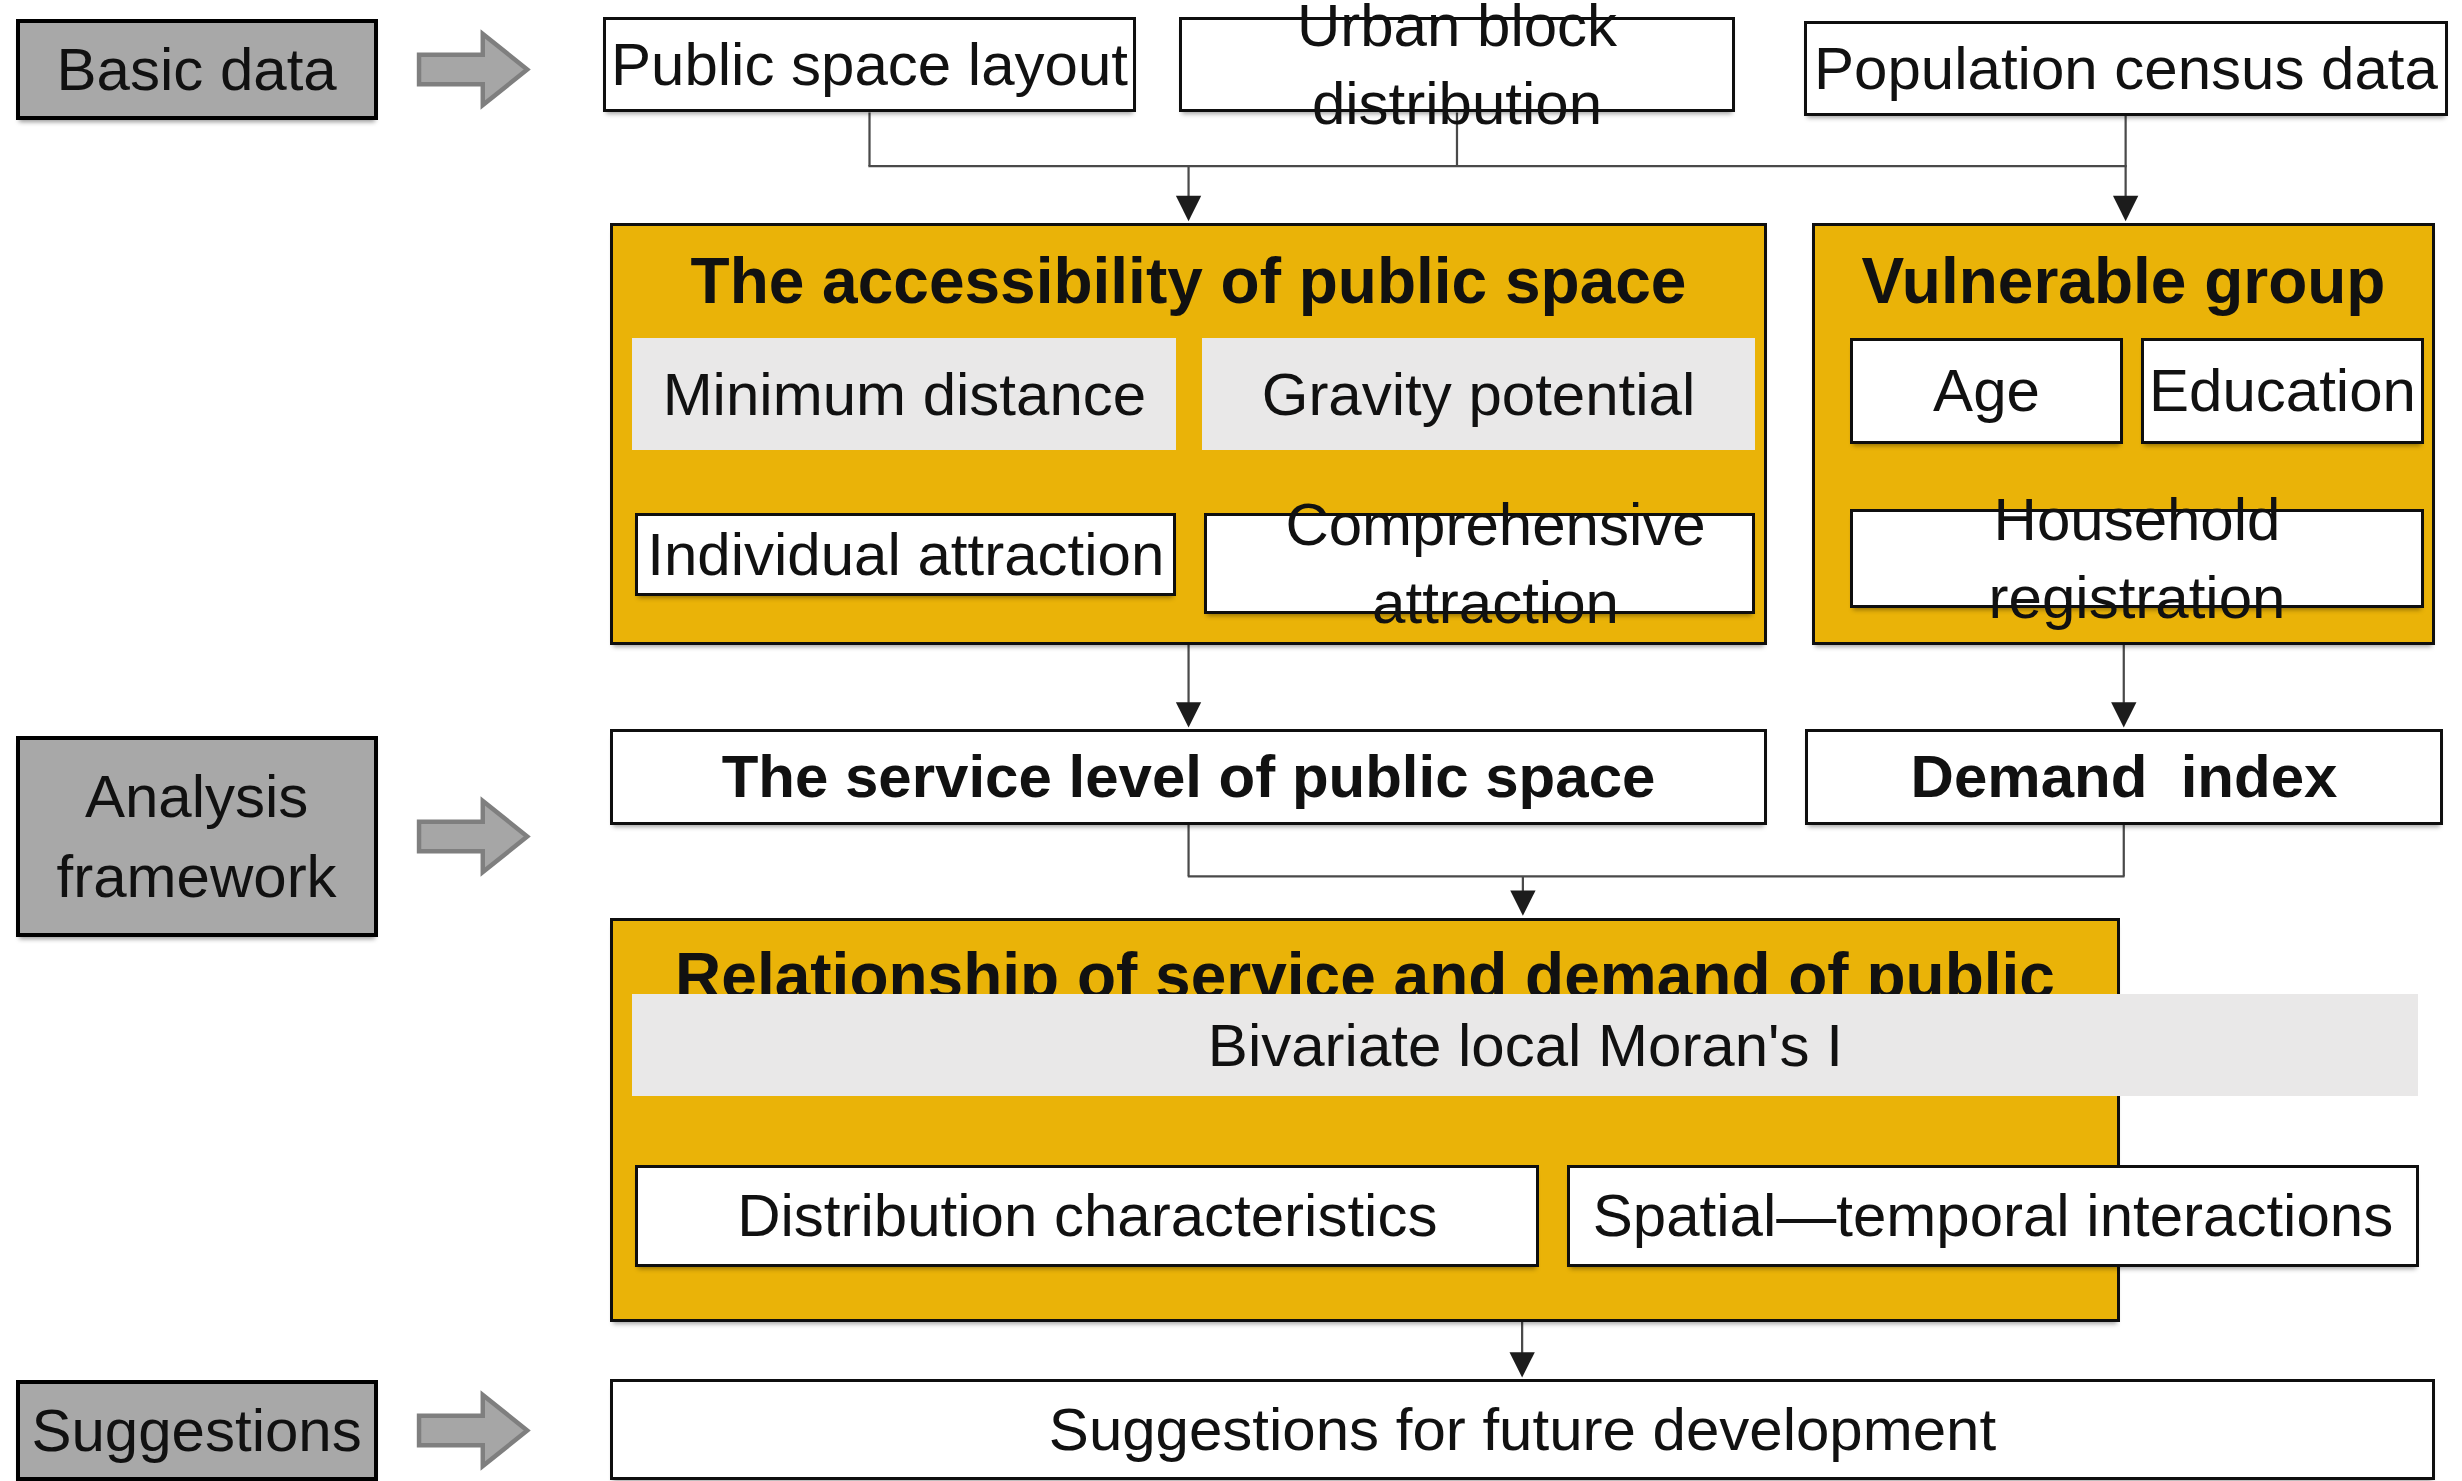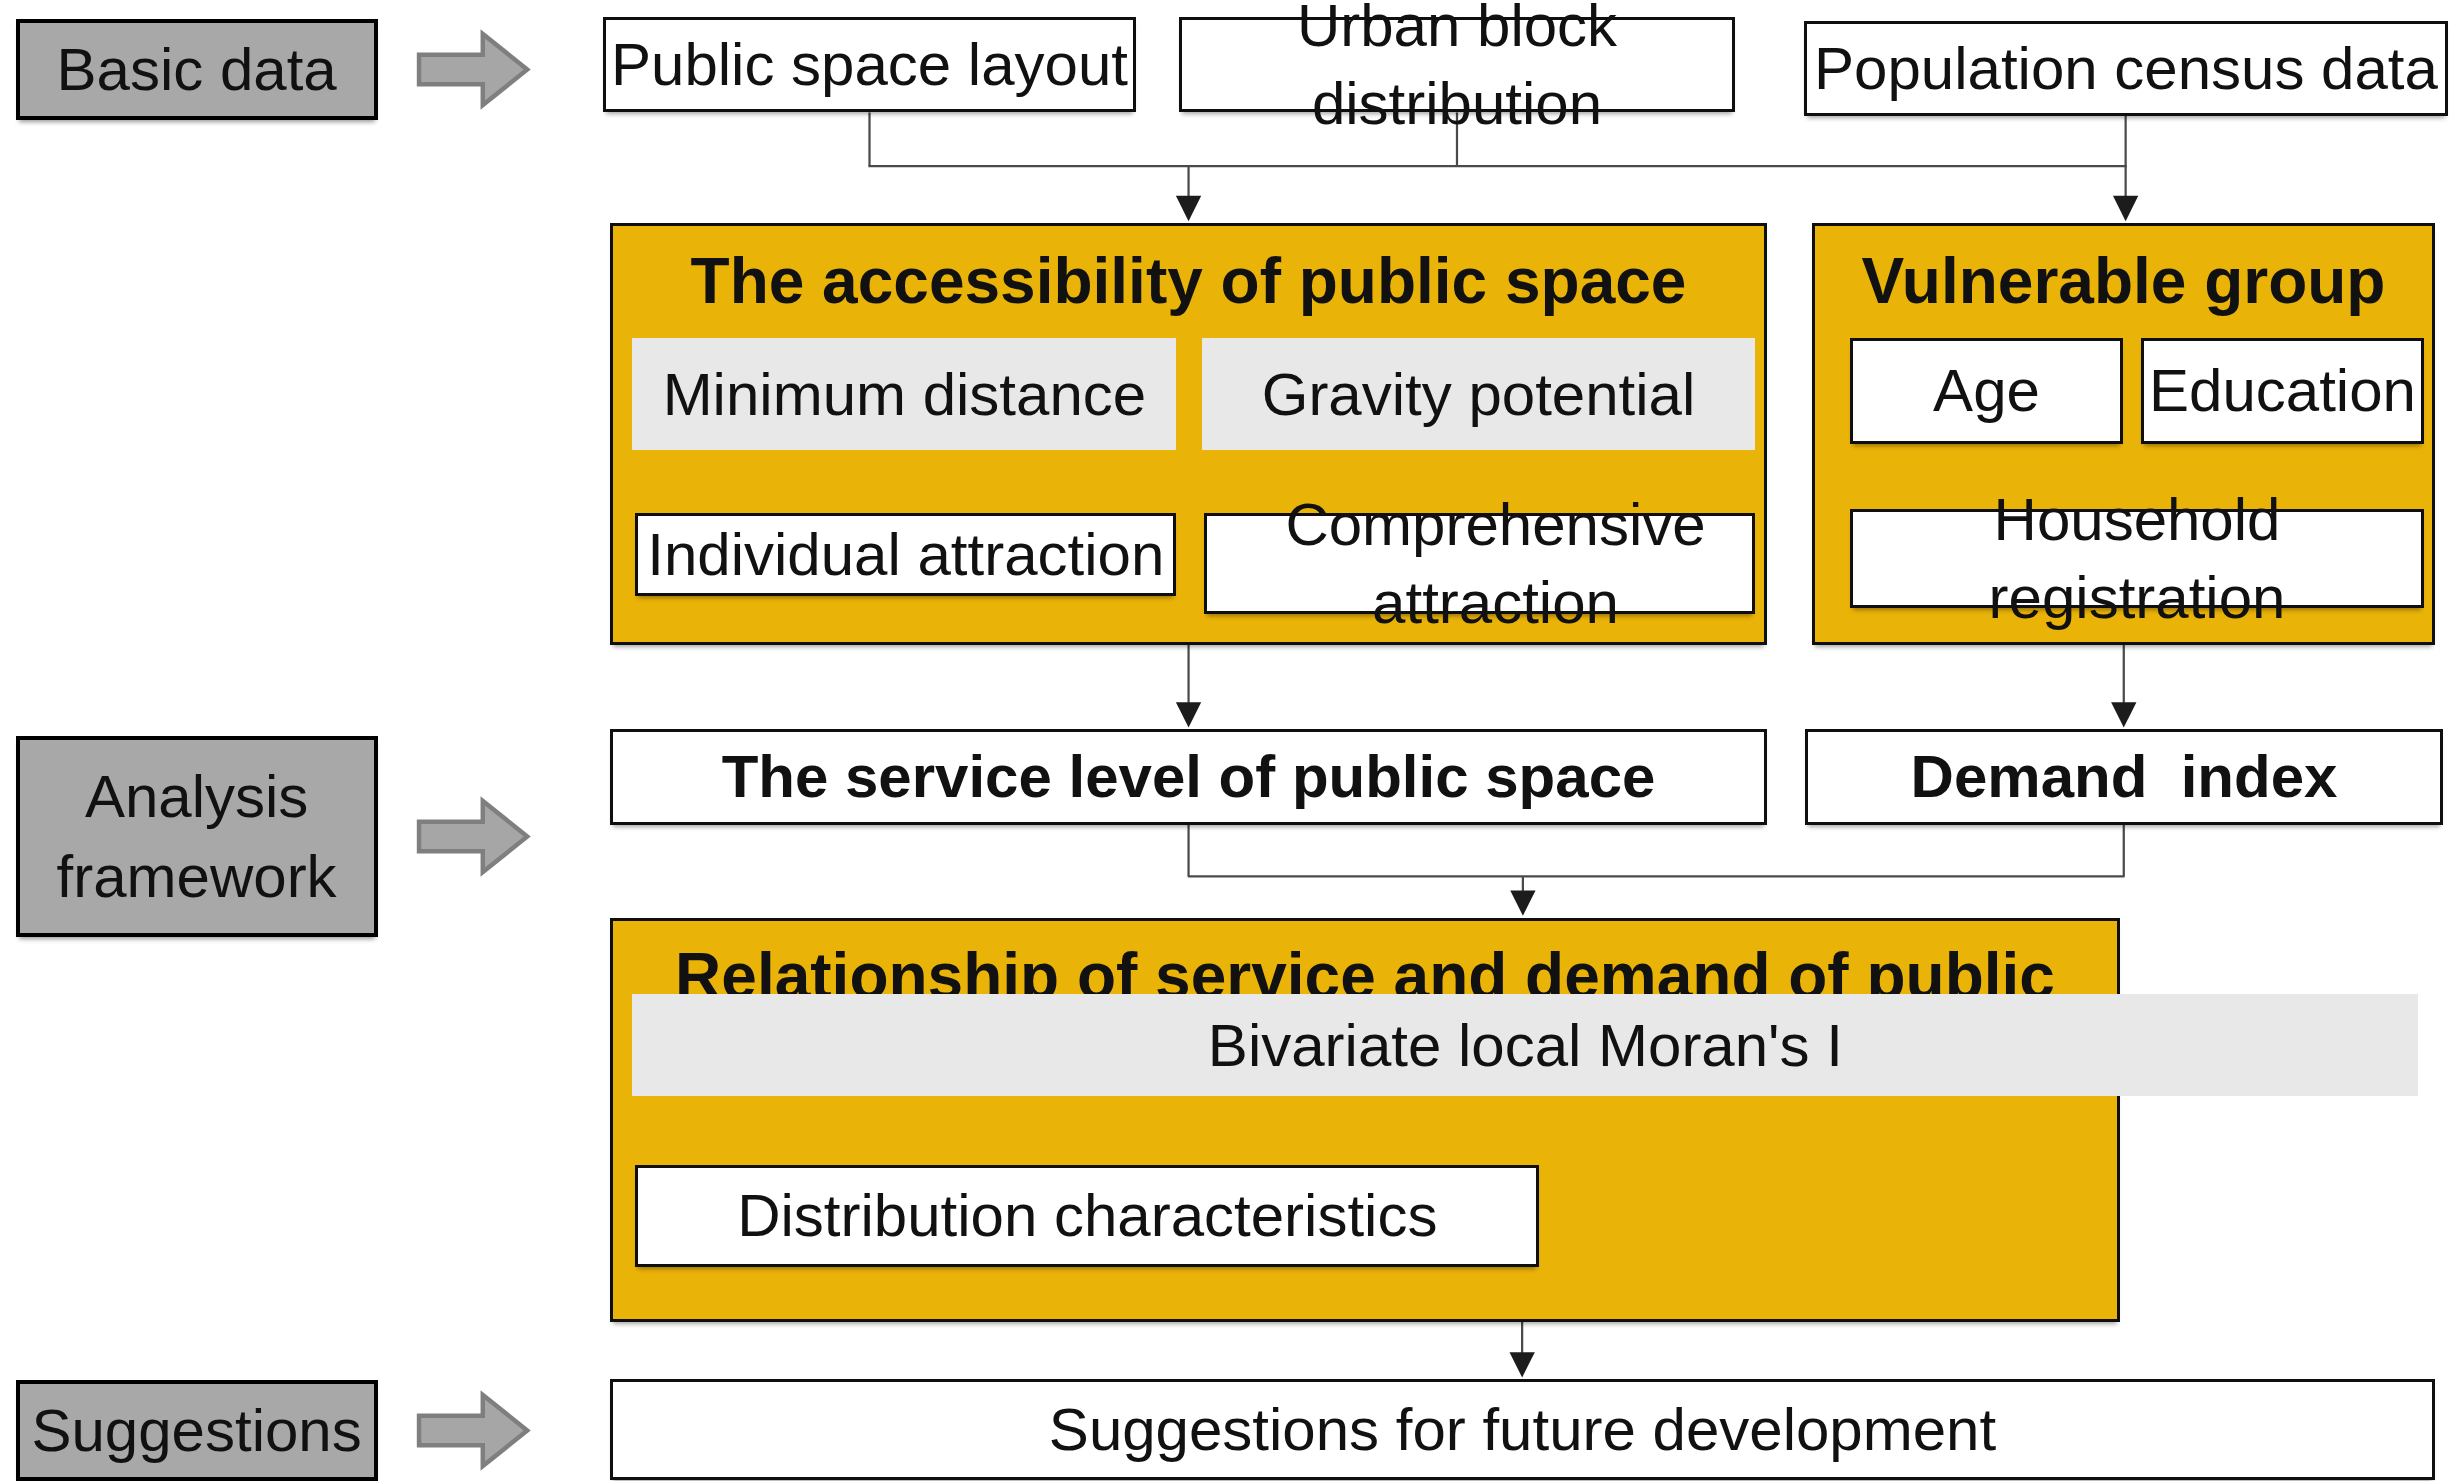--- a/index.html
+++ b/index.html
@@ -105,18 +105,19 @@
     <div class="box" style="left:35px;top:283px;width:574px;height:99px;">Household registration</div>
   </div>
 
   <div class="box bold" style="left:610px;top:729px;width:1157px;height:96px;">The service level of public space</div>
   <div class="box bold" style="left:1805px;top:729px;width:638px;height:96px;">Demand  index</div>
 
   <div class="container" style="left:610px;top:918px;width:1510px;height:404px;">
     <div class="title">Relationship of service and demand of public space</div>
     <div class="band" style="left:19.4px;top:73px;width:1786px;height:102px;">Bivariate local Moran's I</div>
     <div class="box" style="left:22.3px;top:244px;width:904px;height:102px;">Distribution characteristics</div>
+    <div class="box" style="left:954px;top:244px;width:852px;height:102px;">Spatial—temporal interactions</div>
   </div>
 
   <div class="box" style="left:610px;top:1379px;width:1825px;height:101px;">Suggestions for future development</div>
 
 </div>
 
 
 </body></html>

